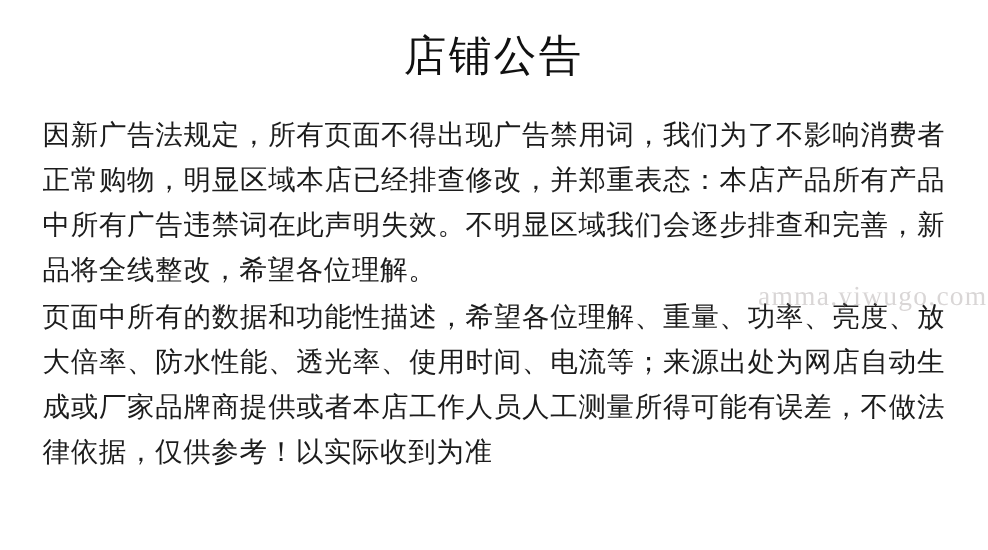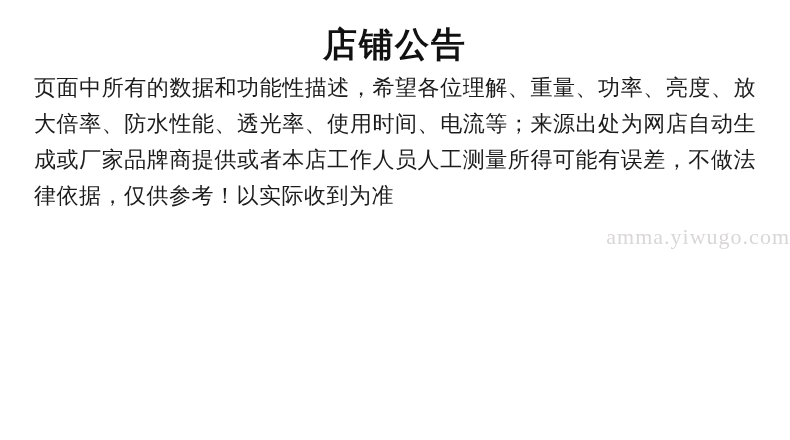--- a/index.html
+++ b/index.html
@@ -19,21 +19,21 @@
     width: 790px;
     height: 440px;
     box-sizing: border-box;
     padding: 0 34px;
   }
   .title {
     margin: 0;
     padding-top: 22px;
     text-align: center;
     font-size: 34px;
-    font-weight: bold;
+    font-weight: normal;
     letter-spacing: 2px;
     color: #111111;
   }
   .body-block {
     margin-top: 22px;
   }
   .paragraph {
     font-size: 22px;
     line-height: 36px;
     letter-spacing: 0.5px;
@@ -66,20 +66,23 @@
     white-space: nowrap;
   }
 </style>
 </head>
 <body>
 
 <div class="page">
 
   <h1 class="title">店铺公告</h1>
 
+  <div class="body-block">
+    <p class="paragraph">因新广告法规定，所有页面不得出现广告禁用词，我们为了不影响消费者正常购物，明显区域本店已经排查修改，并郑重表态：本店产品所有产品中所有广告违禁词在此声明失效。不明显区域我们会逐步排查和完善，新品将全线整改，希望各位理解。</p>
+  </div>
 
   <div class="disclaimer-section">
     <p class="paragraph disclaimer">页面中所有的数据和功能性描述，希望各位理解、重量、功率、亮度、放大倍率、防水性能、透光率、使用时间、电流等；来源出处为网店自动生成或厂家品牌商提供或者本店工作人员人工测量所得可能有误差，不做法律依据，仅供参考！以实际收到为准</p>
   </div>
 
   <div class="watermark">amma.yiwugo.com</div>
 
 </div>
 
 </body></html>

